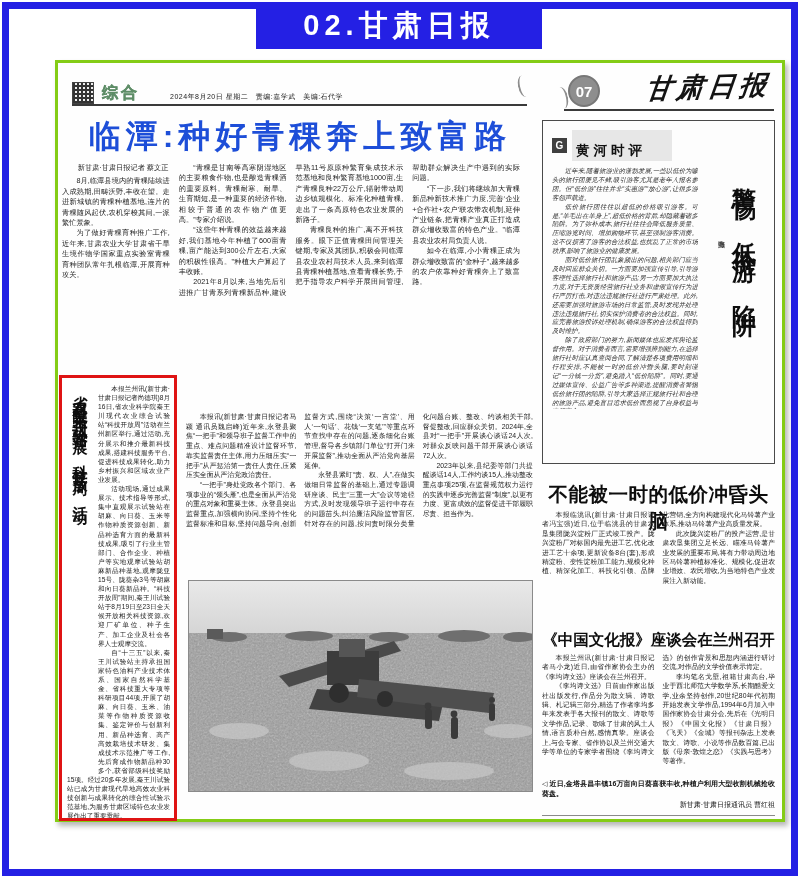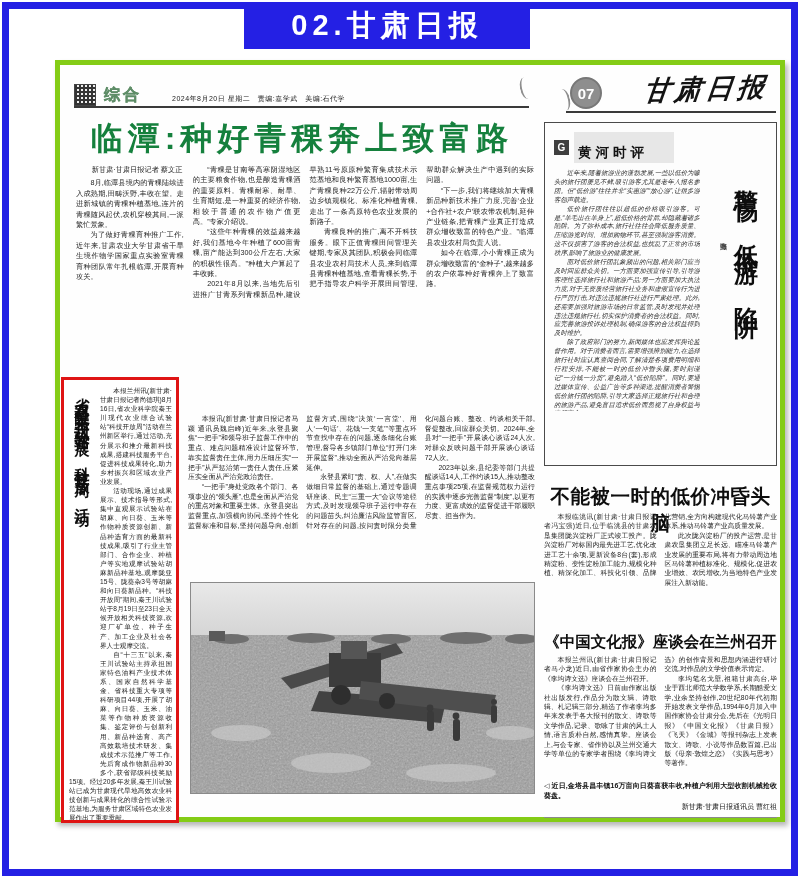--- a/index.html
+++ b/index.html
@@ -2,26 +2,26 @@
 <html><head>
 <meta charset="utf-8">
 <style>
   * { margin:0; padding:0; box-sizing:border-box; }
   html,body { width:800px; height:878px; background:#ffffff; overflow:hidden;
     font-family:"Liberation Sans","DejaVu Sans",sans-serif; }
   #stage { position:relative; width:800px; height:878px; background:#fff; }
 
   .frame { position:absolute; inset:2px; border:7px solid #2420e4; pointer-events:none; }
 
-  .banner { position:absolute; left:244px; top:2px; width:286px; height:47px;
+  .banner { position:absolute; left:256px; top:2px; width:286px; height:47px;
     background:#2420e4; color:#fff; display:flex; align-items:center; justify-content:center;
     font-size:29px; font-weight:bold; letter-spacing:5px; }
 
   .page { position:absolute; left:55px; top:60px; width:730px; height:762px;
-    background:#fefefe; border:5px solid #84cc16;
+    background:#fefefe; border:3px solid #84cc16;
     box-shadow:3px 4px 5px rgba(0,0,0,0.28); }
 
   
   .qr { position:absolute; left:14px; top:19px; width:22px; height:22px;
     background:
       repeating-linear-gradient(0deg,#333 0 2px,transparent 2px 4px),
       repeating-linear-gradient(90deg,#333 0 2px,#eee 2px 4px); border:1px solid #444; }
   .section-label { position:absolute; left:44px; top:20px; font-size:16px; font-weight:bold;
     color:#6f9e78; letter-spacing:3px; -webkit-text-stroke:0.4px #5d8c66; }
   .dateline { position:absolute; left:112px; top:29px; font-size:7px; color:#222; letter-spacing:0.5px; }
@@ -32,22 +32,22 @@
     display:flex; align-items:center; justify-content:center; border:2px solid #777;margin-left:42px; }
   .pn-arc { position:absolute; width:12px; height:22px; border-left:2px solid #8e8e8e; border-radius:50%; }
   .pn-arc.l { left:460px; top:12px; transform:rotate(-12deg); }
   .pn-arc.r { left:498px; top:24px; transform:rotate(168deg); }
   .masthead { position:absolute; right:12px; top:6px; font-family:"DejaVu Serif","Liberation Serif",serif;
     font-size:27px; font-weight:bold; font-style:italic; color:#141414;
     letter-spacing:4px; transform:skewX(-8deg) rotate(-2deg); }
 
   
   .lead-headline { position:absolute; left:10px; top:52px; width:464px; text-align:center;
-    font-size:32px; font-weight:900; letter-spacing:5px; color:#15803d; }
-  .lead-body { position:absolute; left:16px; top:100px; width:458px; height:210px;
+    font-size:32px; font-weight:900; letter-spacing:5px; color:#1d4ed8; }
+  .lead-body { position:absolute; left:4px; top:100px; width:458px; height:210px;
     column-count:4; column-gap:9px; overflow:hidden;
     font-size:7.2px; line-height:10.4px; text-align:justify; color:#1c1c1c; }
   .lead-body p, .generic-body p { text-indent:2em; }
   .byline { font-size:7.2px; text-align:center; margin-bottom:3px; color:#1c1c1c; }
 
   
   .red-box { position:absolute; left:1px; top:312px; width:118px; height:446px;
     border:3px solid #df1414; background:#fff; padding:6px 4px 4px 5px; overflow:hidden; }
   .v-title { float:left; width:27px; height:384px; writing-mode:vertical-lr; text-orientation:upright;
     font-size:15px; font-weight:800; letter-spacing:4px; color:#0d0d0d; margin-right:4px; line-height:27px; }

